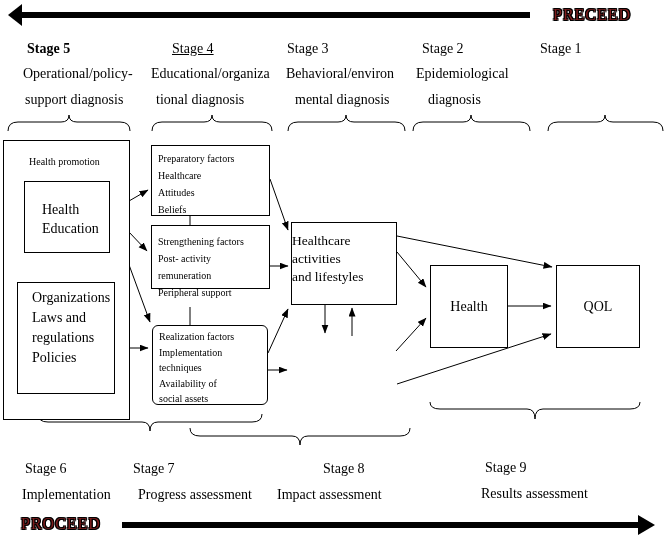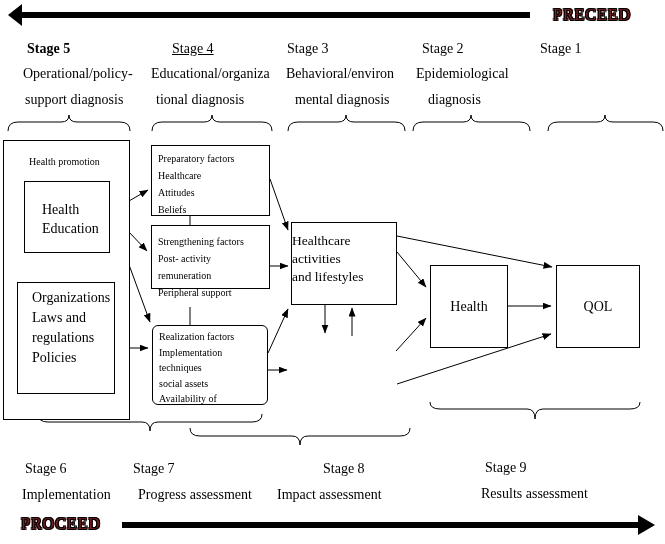--- a/index.html
+++ b/index.html
@@ -152,22 +152,22 @@
       <div>remuneration</div>
       <div>Peripheral support</div>
     </div>
   </div>
 
   <div class="box" style="left:152px; top:325px; width:116px; height:80px;border-radius:6px;">
     <div class="factor-text tight">
       <div>Realization factors</div>
       <div>Implementation</div>
       <div>techniques</div>
+      <div>Availability of</div>
       <div>social assets</div>
-      <div>Availability of</div>
     </div>
   </div>
 
   <div class="box center-text" style="left:291px; top:222px; width:106px; height:83px;">
     <div>Healthcare</div>
     <div>activities</div>
     <div>and lifestyles</div>
   </div>
 
 

